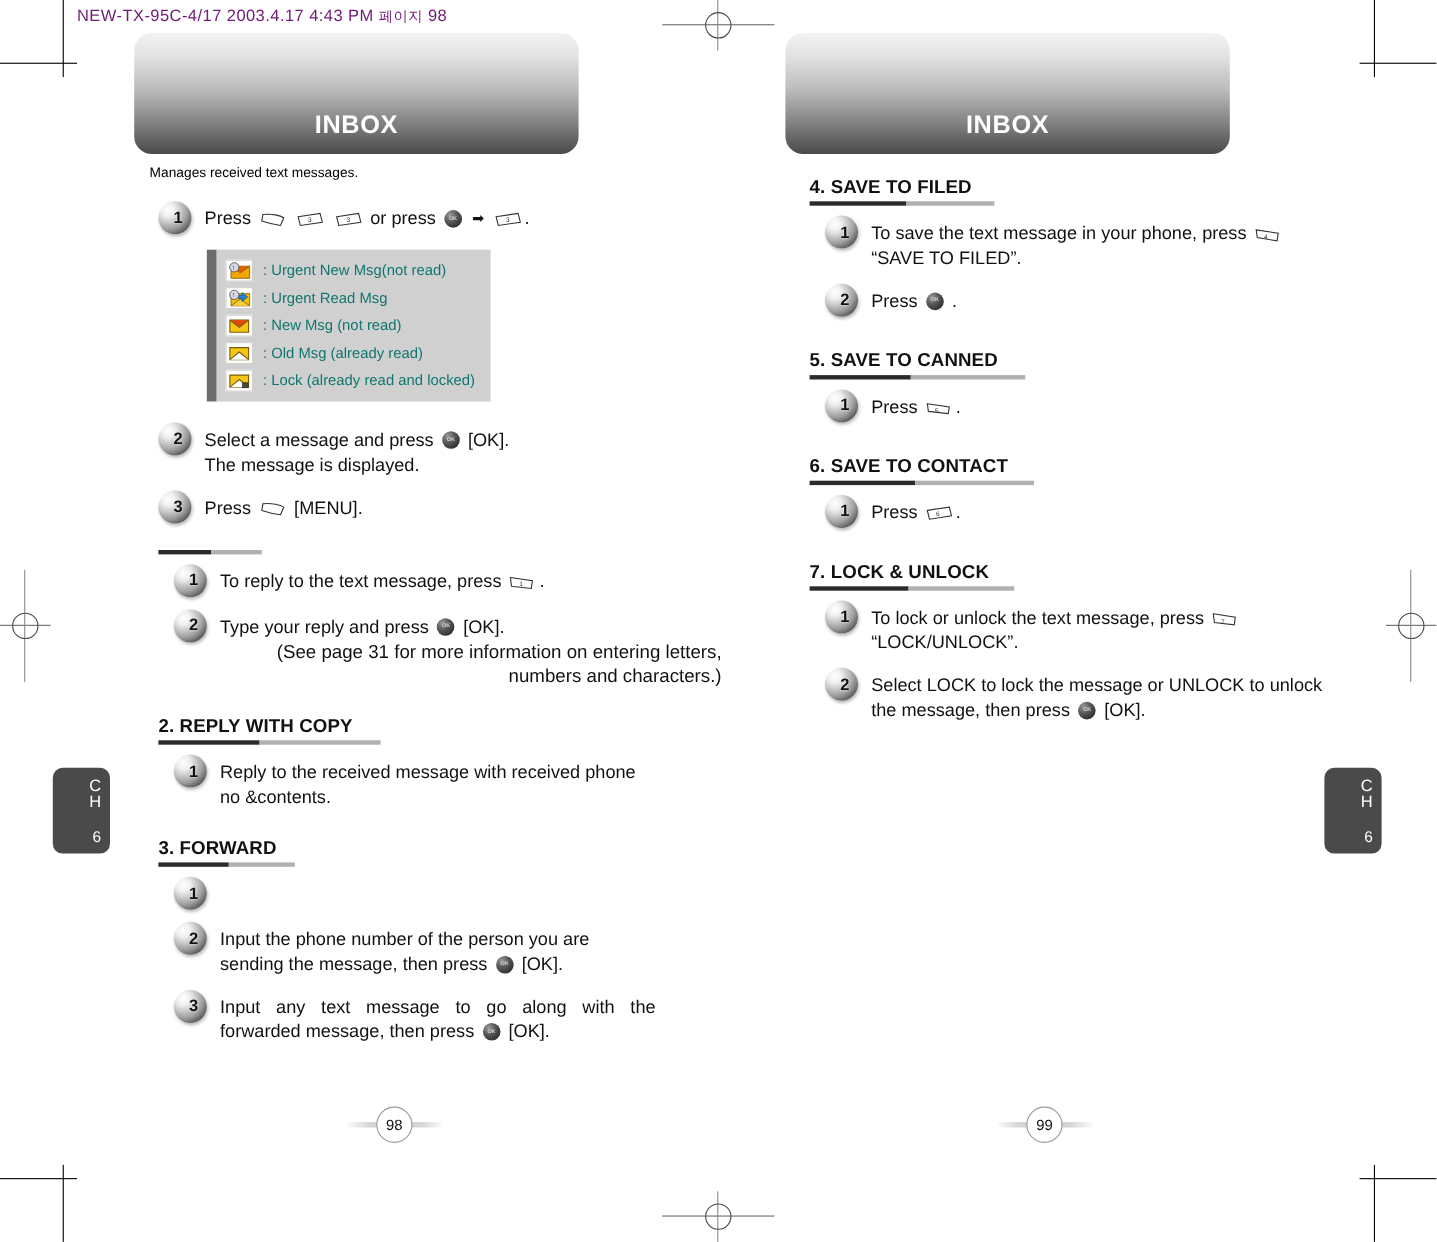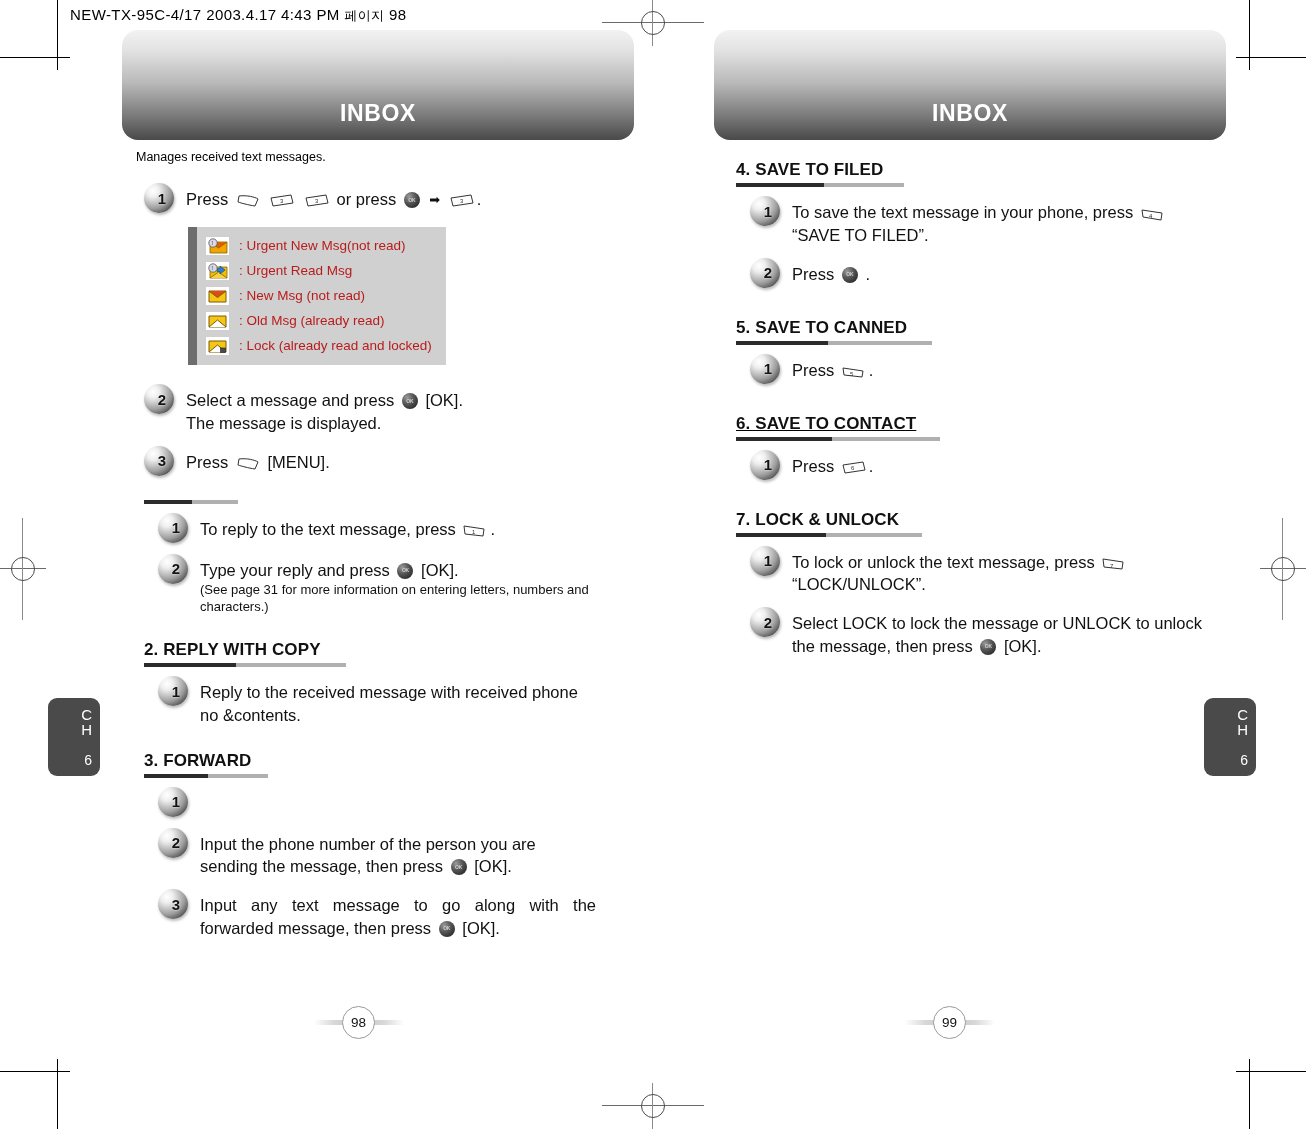--- a/index.html
+++ b/index.html
@@ -30,34 +30,34 @@
     border: 1px solid #4a4a4a; border-radius: 50%;
   }
   .reg .lh { position: absolute; left: 0; top: 22px; width: 46px; height: 1px; background: #6a6a6a; }
   .reg .lv { position: absolute; left: 22px; top: 0; width: 1px; height: 46px; background: #8a8a8a; }
   .reg.wide .lh { left: -28px; width: 102px; }
   .reg.tall .lv { top: -28px; height: 102px; }
 
   
   .filehdr {
     position: absolute; left: 70px; top: 6px;
-    font-size: 15px; color: #000000;
+    font-size: 15px; color: #701a75;
     letter-spacing: .4px; white-space: nowrap;
   }
   .filehdr .kr { font-size: 13px; }
 
   
   .col { position: absolute; top: 0; width: 560px; height: 1129px; }
   .col.left  { left: 110px; }
   .col.right { left: 700px; }
 
   
   .banner {
     position: absolute; top: 30px;
-    width: 512px; height: 110px;
+    width: 404px; height: 110px;
     border-radius: 16px;
     background: linear-gradient(180deg,#f2f2f2 0%, #e3e3e3 18%, #b9b9b9 48%, #7a7a7a 78%, #494949 100%);
     display: flex; align-items: flex-end; justify-content: center;
   }
   .banner-title {
     color: #fff; font-weight: bold; font-size: 23px;
     letter-spacing: .6px; padding-bottom: 13px;
   }
   .col.left  .banner { left: 12px; }
   .col.right .banner { left: 14px; }
@@ -75,38 +75,38 @@
     width: 30px; height: 30px; border-radius: 50%;
     background: radial-gradient(circle at 30% 26%, #ffffff 0%, #efefef 20%, #9d9d9d 58%, #4e4e4e 82%, #2b2b2b 100%);
     color: #111; font-weight: bold; font-size: 15px;
     display: flex; align-items: center; justify-content: center;
     margin-right: 12px; margin-top: -3px;
     box-shadow: 1px 2px 3px rgba(0,0,0,.28);
   }
   .step .bullet span { color: #111; transform: translate(3px,0); text-shadow: 0 0 2px #fff; }
   .step .stext { font-size: 16.5px; color: #111; line-height: 1.38; padding-top: 2px; }
   .step .stext.justify { text-align: justify; }
-  .step .note { font-size: 13px; line-height: 1.3; color: #111; margin-top: 1px; }
+  .step .note { font-size: 17px; line-height: 1.3; color: #111; margin-top: 1px; text-align: right; }
 
   
   .sect { margin: 24px 0 12px 8px; }
   .sect .t { font-size: 17px; font-weight: bold; color: #111; letter-spacing: .1px; }
   .sect .rule { display: flex; height: 4px; margin-top: 3px; }
   .sect .rule .a { background: #2b2b2b; }
   .sect .rule .b { background: #b0b0b0; }
 
   
   .sub { margin-left: 22px; }
 
   
   .legendwrap { display: flex; margin: 10px 0 22px 52px; }
   .legendbar { width: 9px; background: #6d6d6d; }
   .legendbox { background: #d0d0d0; padding: 6px 14px 7px 8px; }
   .legrow { display: flex; align-items: center; height: 25px; }
-  .legrow .lbl { font-size: 13.5px; color: #b91c1c; margin-left: 9px; white-space: nowrap; }
+  .legrow .lbl { font-size: 13.5px; color: #0f766e; margin-left: 9px; white-space: nowrap; }
 
   
   .env {
     position: relative; width: 25px; height: 20px;
     background: #fff; border: 1px solid #cfcfcf;
     display: flex; align-items: center; justify-content: center;
     flex: 0 0 auto;
   }
   .env svg { display: block; }
 
@@ -500,21 +500,21 @@
             <span class="key">
               <svg width="26" height="14" viewBox="0 0 26 14">
                   <path d="M2 3 L22 6 L21 12 L3 10 Z" fill="#fff" stroke="#333" stroke-width="1"></path>
                   <text x="9" y="11" font-size="6" fill="#333" font-family="Liberation Sans">5</text>
                 </svg>
             </span><span>.</span>
           </div>
         </div>
       </div>
 
-      <div class="sect" style="margin-top:30px;text-decoration:underline;">
+      <div class="sect" style="margin-top:30px;">
         <div class="t">6. SAVE TO CONTACT</div>
         <div class="rule">
             <div class="a" style="width:96px"></div>
             <div class="b" style="width:108px"></div>
           </div>
       </div>
       <div class="sub">
         <div class="step">
           <div class="bullet">
               <span>1</span>

